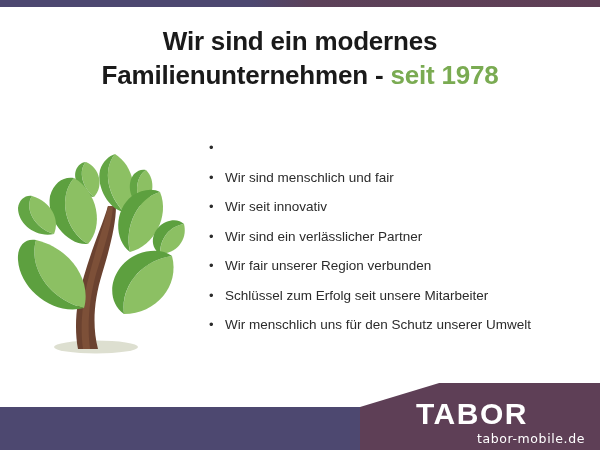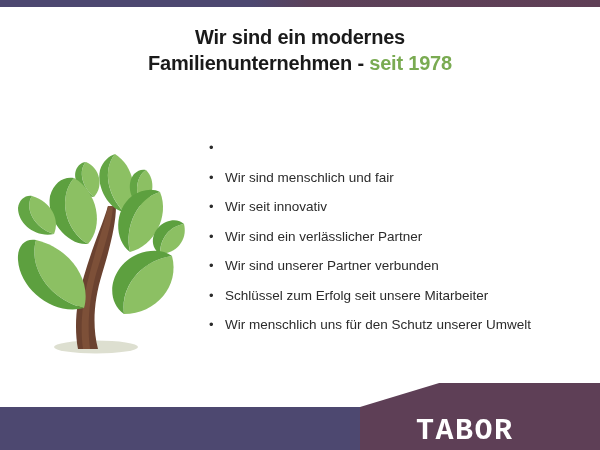--- a/index.html
+++ b/index.html
@@ -30,21 +30,21 @@
     background: linear-gradient(to right, #4d4870 0%, #4d4870 42%, #5c4159 52%, #603f56 100%);
   }
 
   
   .headline {
     position: absolute;
     top: 24px;
     left: 20px;
     width: 560px;
     text-align: center;
-    font-size: 20px;
+    font-size: 26px;
     font-weight: bold;
     line-height: 1.32;
     color: #1a1a1a;
     letter-spacing: -0.2px;
   }
   .headline .line {
     display: block;
     white-space: nowrap;
   }
   .headline .accent {
@@ -112,21 +112,21 @@
     width: 170px;
     text-align: left;
   }
   .logo-word {
     display: block;
     font-size: 30px;
     font-weight: bold;
     color: #ffffff;
     letter-spacing: 1.5px;
     line-height: 1.05;
-    font-family: Liberation Mono, monospace;
+    font-family: Liberation Sans, sans-serif;
   }
   .logo-url {
     display: block;
     font-size: 12.5px;
     color: #ffffff;
     letter-spacing: 0.6px;
     line-height: 1.4;
     text-align: right;
     padding-right: 1px;
     font-family: "DejaVu Sans", sans-serif;
@@ -215,31 +215,32 @@
     <div class="bullet-row">
       <span class="bullet-dot">•</span>
       <span class="bullet-text">Wir seit innovativ</span>
     </div>
     <div class="bullet-row">
       <span class="bullet-dot">•</span>
       <span class="bullet-text">Wir sind ein verlässlicher Partner</span>
     </div>
     <div class="bullet-row">
       <span class="bullet-dot">•</span>
-      <span class="bullet-text">Wir sind unserer Partner verbunden</span>
+      <span class="bullet-text">Wir fair unserer Region verbunden</span>
     </div>
     <div class="bullet-row">
       <span class="bullet-dot">•</span>
       <span class="bullet-text">Schlüssel zum Erfolg seit unsere Mitarbeiter</span>
     </div>
     <div class="bullet-row">
       <span class="bullet-dot">•</span>
       <span class="bullet-text">Wir menschlich uns für den Schutz unserer Umwelt</span>
     </div>
   </div>
 
   <div class="footer"></div>
   <div class="footer-panel"></div>
   <div class="logo">
     <span class="logo-word">TABOR</span>
+    <span class="logo-url">tabor-mobile.de</span>
   </div>
 
 </div>
 
 </body></html>

